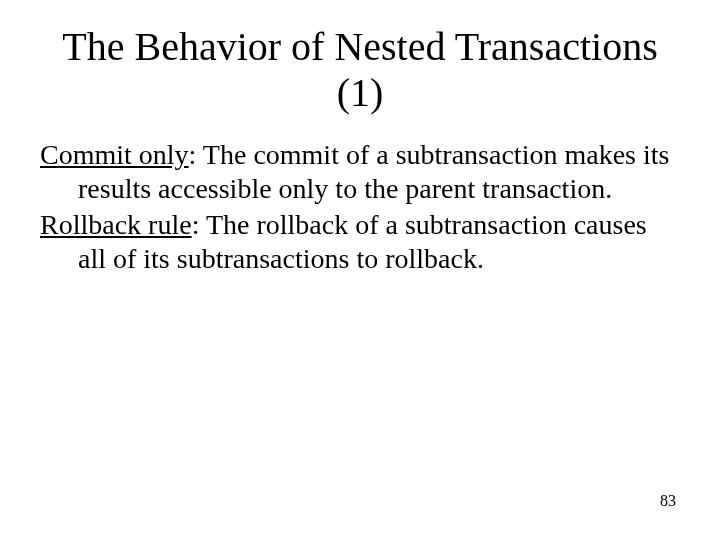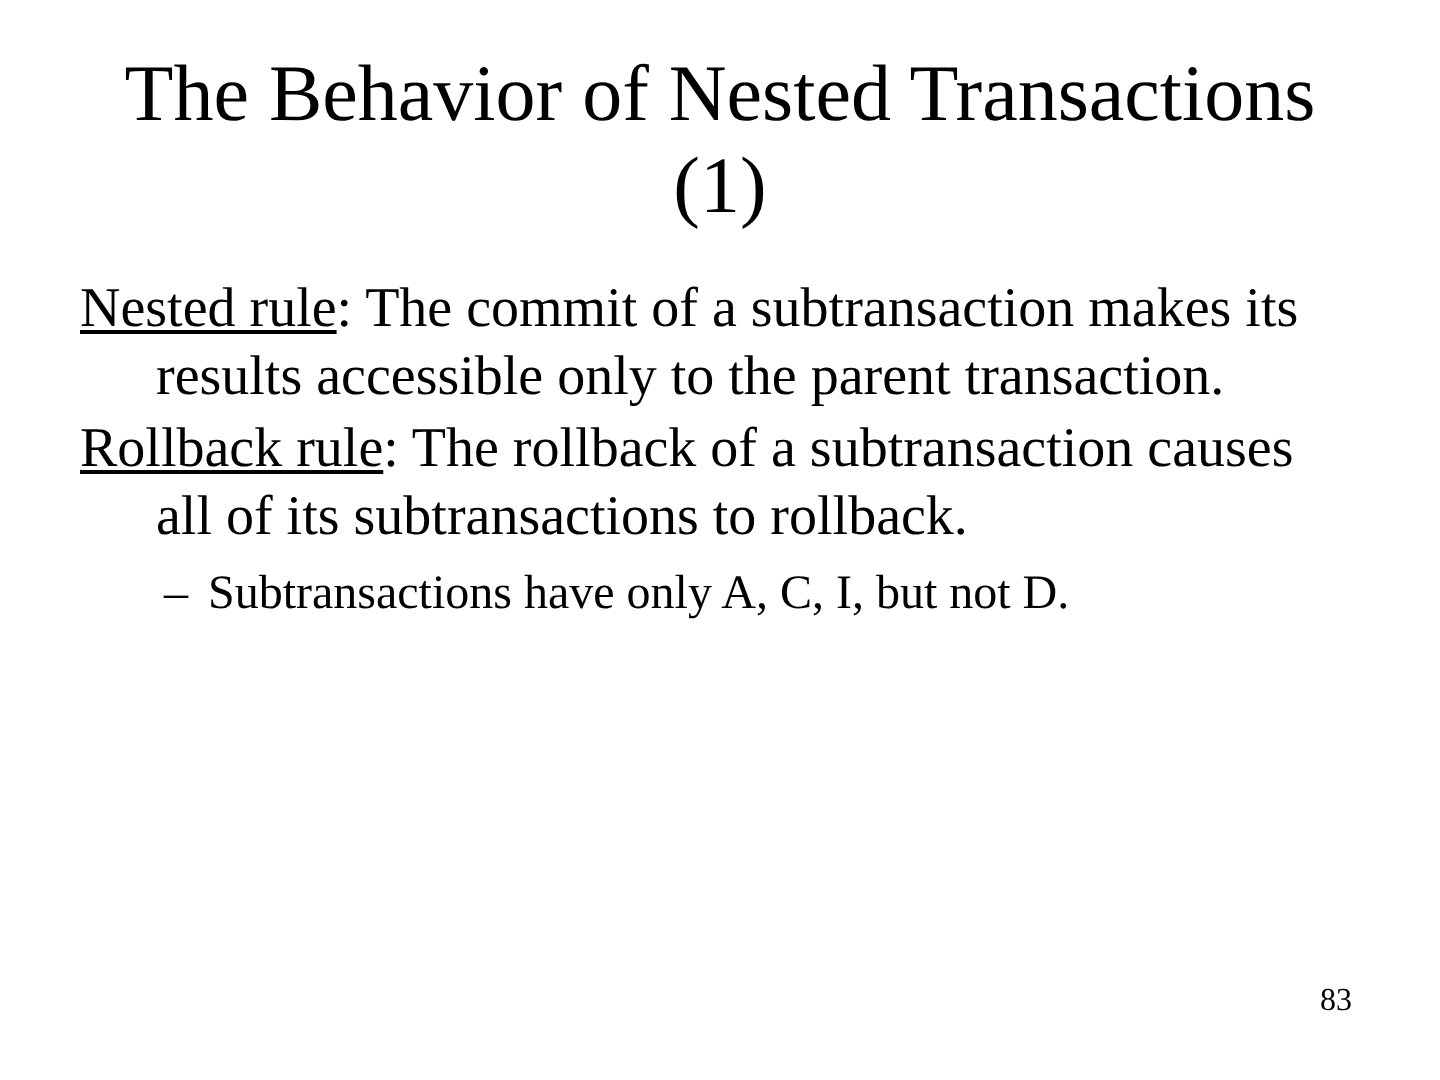--- a/index.html
+++ b/index.html
@@ -59,28 +59,25 @@
 </head>
 <body>
 
 <div class="slide">
 
   <h1 class="title">The Behavior of Nested Transactions (1)</h1>
 
   <div class="body-block">
 
     <p class="rule">
-      <span class="rule-label">Nested rule</span><span>: The commit of a subtransaction makes its results accessible only to the parent transaction.</span>
+      <span class="rule-label">Commit only</span><span>: The commit of a subtransaction makes its results accessible only to the parent transaction.</span>
     </p>
 
     <p class="rule">
       <span class="rule-label">Rollback rule</span><span>: The rollback of a subtransaction causes all of its subtransactions to rollback.</span>
     </p>
 
-    <p class="sub-bullet">
-      <span class="dash">–</span><span>Subtransactions have only A, C, I, but not D.</span>
-    </p>
 
   </div>
 
   <div class="page-num">83</div>
 
 </div>
 
 </body></html>

